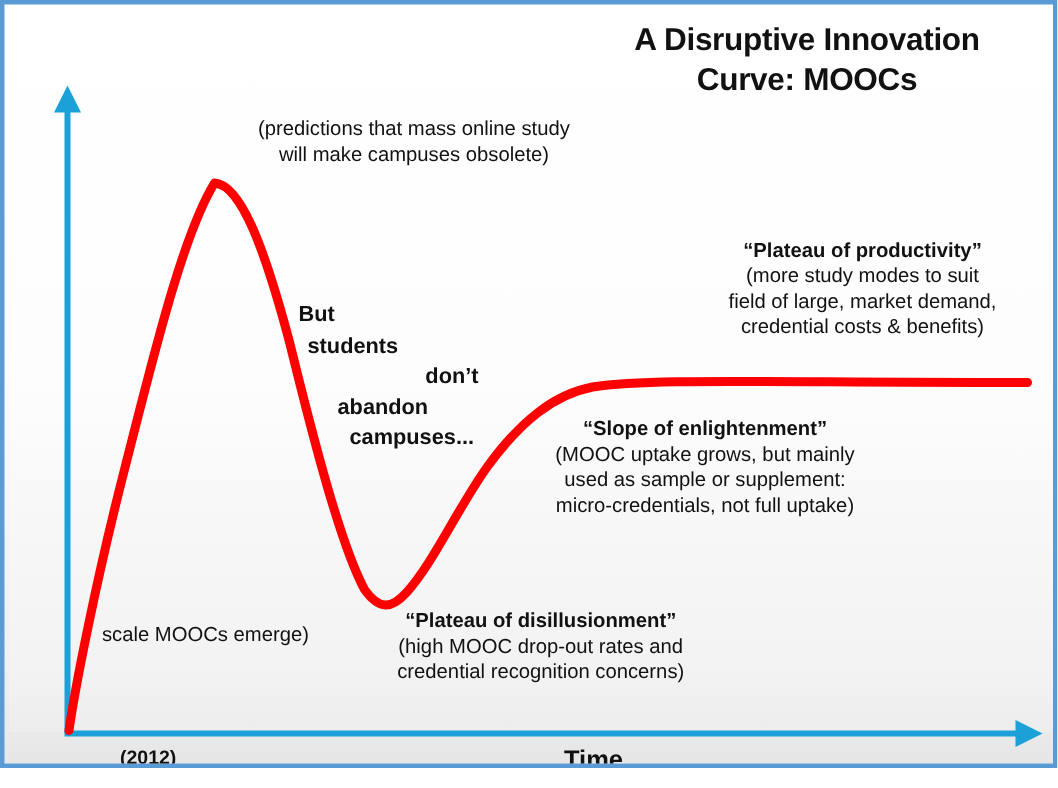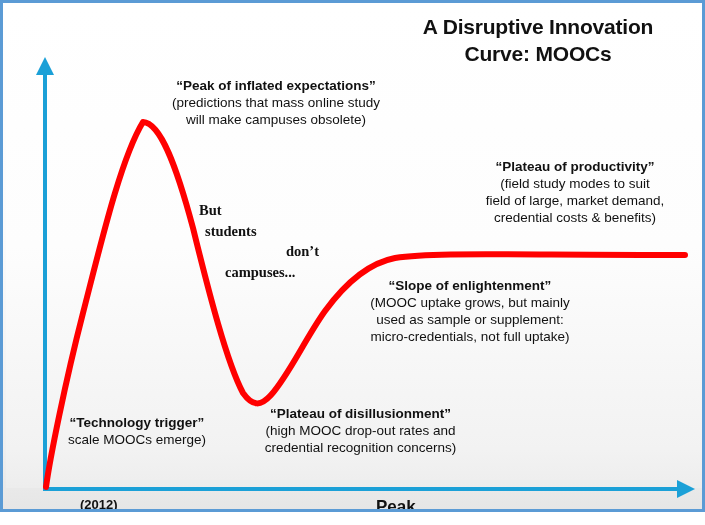--- a/index.html
+++ b/index.html
@@ -120,21 +120,20 @@
     font-size: 13.5px;
   }
   
   #annot-students {
     left: 196px;
     top: 197px;
     width: 120px;
     font-size: 14.5px;
     font-weight: bold;
     line-height: 1.42;
-    font-family: Liberation Serif, serif;
   }
   #annot-students .ln { display: block; white-space: nowrap; }
   #annot-students .ln:nth-child(1) { padding-left: 0px; }
   #annot-students .ln:nth-child(2) { padding-left: 6px; }
   #annot-students .ln:nth-child(3) { padding-left: 16px; text-align: right; }
   #annot-students .ln:nth-child(4) { padding-left: 26px; }
   #annot-students .ln:nth-child(5) { padding-left: 34px; }
 </style>
 </head>
 <body>
@@ -166,54 +165,53 @@
              C 286,372 302,336 322,308
              C 344,278 366,260 392,255
              C 430,249 500,252 682,252" fill="none" stroke="#FF0000" stroke-width="6" stroke-linecap="round" stroke-linejoin="round"></path>
   </svg>
 
   <div id="chart-title">
     <span>A Disruptive Innovation</span><br>
     <span>Curve: MOOCs</span>
   </div>
 
-  <div id="x-axis-title">Peak</div>
+  <div id="x-axis-title">Time</div>
   <div id="x-axis-origin-label">(2012)</div>
 
   <div class="annot center" id="annot-peak">
-    <span class="ttl">“Peak of inflated expectations”</span>
     <span class="ln">(predictions that mass online study</span>
     <span class="ln">will make campuses obsolete)</span>
   </div>
 
   <div class="annot center" id="annot-plateau">
     <span class="ttl">“Plateau of productivity”</span>
-    <span class="ln">(field study modes to suit</span>
+    <span class="ln">(more study modes to suit</span>
     <span class="ln">field of large, market demand,</span>
     <span class="ln">credential costs &amp; benefits)</span>
   </div>
 
   <div class="annot center" id="annot-slope">
     <span class="ttl">“Slope of enlightenment”</span>
     <span class="ln">(MOOC uptake grows, but mainly</span>
     <span class="ln">used as sample or supplement:</span>
     <span class="ln">micro-credentials, not full uptake)</span>
   </div>
 
   <div class="annot center" id="annot-trough">
     <span class="ttl">“Plateau of disillusionment”</span>
     <span class="ln">(high MOOC drop-out rates and</span>
     <span class="ln">credential recognition concerns)</span>
   </div>
 
   <div class="annot center" id="annot-trigger">
-    <span class="ttl">“Technology trigger”</span>
     <span class="ln">scale MOOCs emerge)</span>
   </div>
 
   <div class="annot" id="annot-students">
     <span class="ln">But</span>
     <span class="ln">students</span>
     <span class="ln">don’t</span>
+    <span class="ln">abandon</span>
     <span class="ln">campuses...</span>
   </div>
 
 </div>
 
 </body></html>

